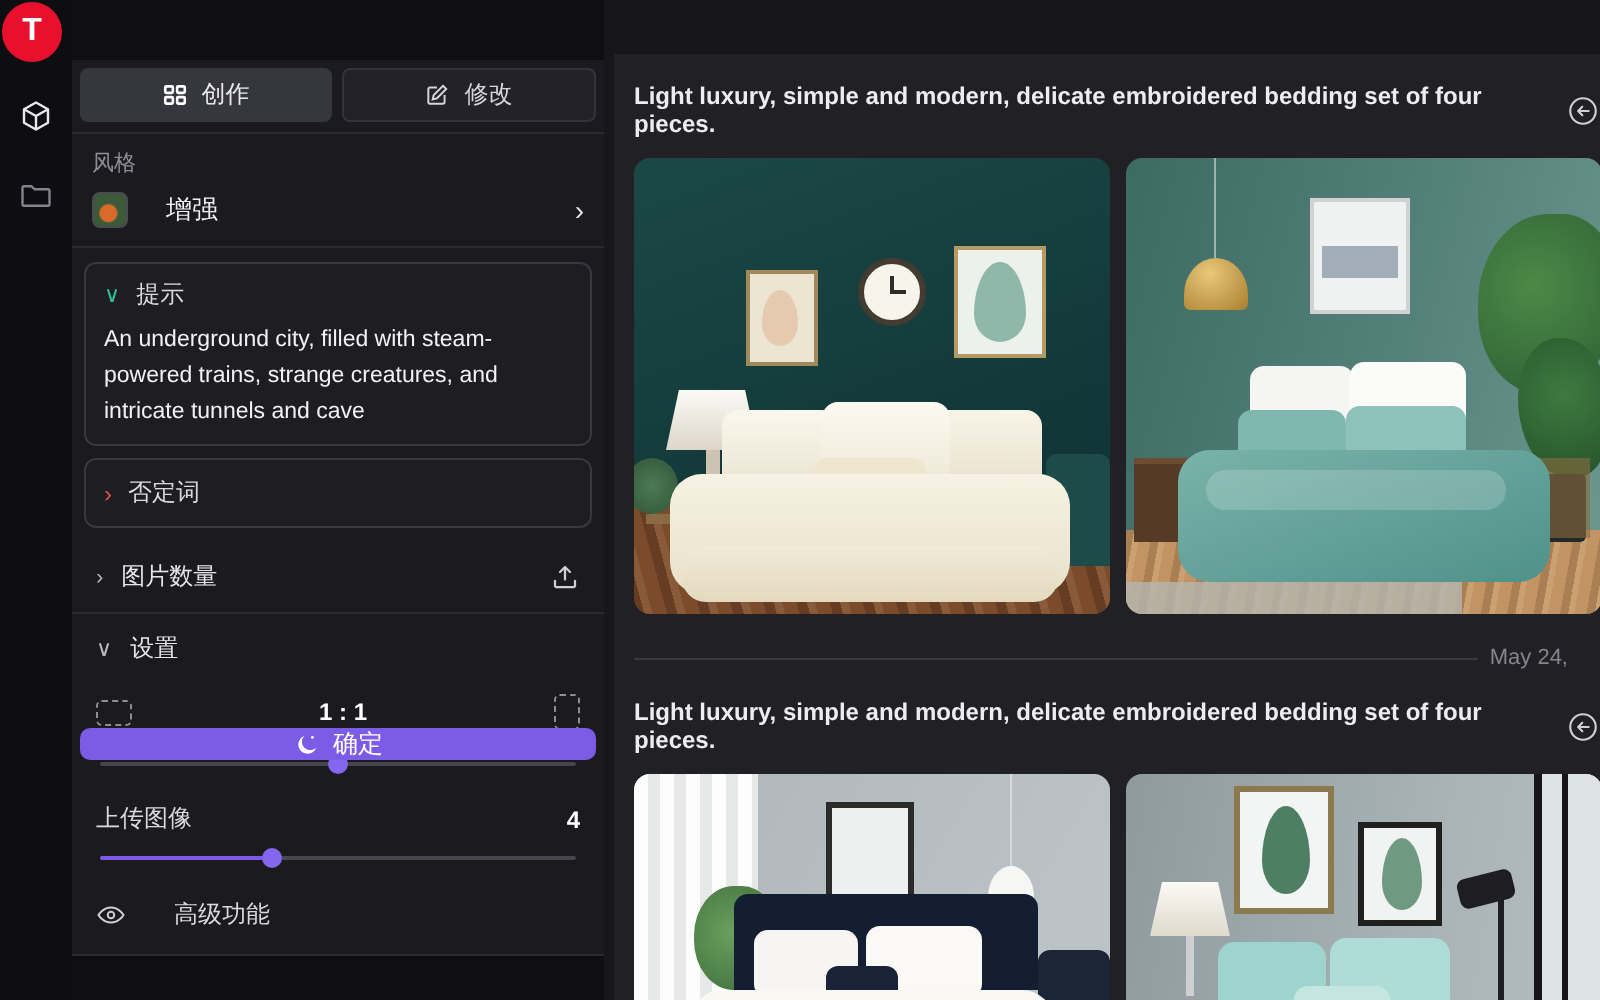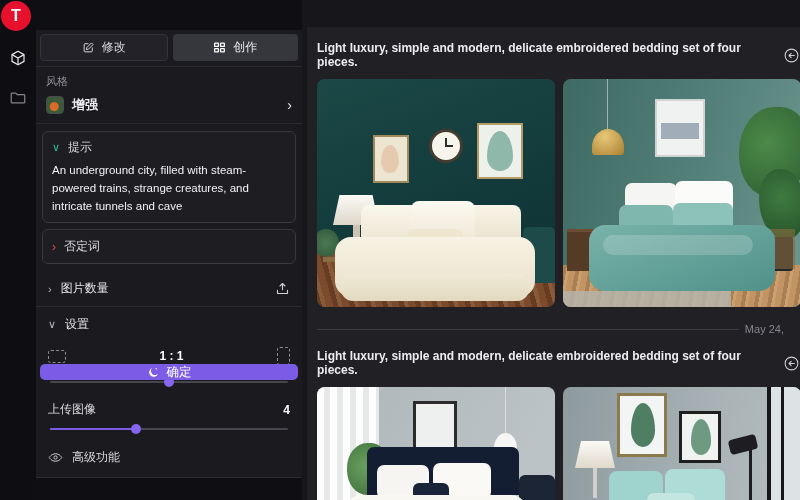--- a/index.html
+++ b/index.html
@@ -18,21 +18,21 @@
   .tabs { display:flex; gap:5px; padding:4px 4px 5px 4px; }
   .tab { flex:1; height:27px; border-radius:4px; display:flex; align-items:center; justify-content:center; gap:7px; font-size:12px; color:#e9e9ec; cursor:pointer; }
   .tab.active { background:#36363d; }
   .tab.inactive { background:#222228; border:1px solid #33333a; color:#d6d6da; }
   .tab svg { width:13px; height:13px; }
   .sec-div { height:1px; background:#2a2a30; }
   .style-sec { padding:7px 10px 9px 10px; }
   .lbl { font-size:11px; color:#8f8f97; }
   .style-row { display:flex; align-items:center; margin-top:7px; cursor:pointer; }
   .style-thumb { width:18px; height:18px; border-radius:4px; background:radial-gradient(circle at 45% 60%, #d86a2a 0 4px, #3a5a38 5px); border:1px solid #4a4a50; }
-  .style-name { margin-left:8px; font-size:13px; color:#f0f0f2; font-weight:bold; flex:1; }
+  .style-name { margin-left:19px; font-size:13px; color:#f0f0f2; font-weight:normal; flex:1; }
   .chev { color:#e6e6ea; font-size:14px; line-height:1; }
   .box { margin:7px 6px 0 6px; border:1px solid #38383f; border-radius:6px; background:#1d1d22; padding:7px 9px; }
   .box-head { display:flex; align-items:center; gap:8px; font-size:12px; color:#d9d9de; cursor:pointer; }
   .chev-teal { color:#2fbf96; font-size:11px; }
   .chev-red { color:#e05252; font-size:12px; }
   .prompt-text { margin-top:6px; font-size:11.5px; line-height:1.55; color:#f2f2f4; }
   .neg-box { margin:6px 6px 7px 6px; padding:8px 9px; }
   .row-line { display:flex; align-items:center; gap:9px; padding:9px 12px; font-size:12px; color:#e6e6ea; cursor:pointer; }
   .row-line .sp { flex:1; }
   .row-line svg { width:15px; height:15px; }
@@ -41,21 +41,21 @@
   .aspect-row { display:flex; align-items:center; margin-top:8px; }
   .ar-land { width:18px; height:13px; border:1px dashed #8e8e96; border-radius:3px; }
   .ar-port { width:13px; height:18px; border:1px dashed #8e8e96; border-radius:3px; }
   .ar-val { flex:1; text-align:center; font-size:12px; font-weight:bold; color:#fff; }
   .slider { position:relative; height:10px; margin:12px 2px 2px 2px; cursor:pointer; }
   .slider .track { position:absolute; left:0; right:0; top:4px; height:2px; background:#46464e; border-radius:2px; }
   .slider .fill { position:absolute; left:0; top:4px; height:2px; background:#7c5ce6; border-radius:2px; }
   .slider .thumb { position:absolute; top:0; width:10px; height:10px; border-radius:50%; background:#8566ef; }
   .count-row { display:flex; align-items:center; margin-top:14px; font-size:12px; color:#d9d9de; }
   .count-row b { color:#fff; font-size:12px; }
-  .adv-row { display:flex; align-items:center; gap:9px; padding:11px 12px; font-size:12px; color:#d9d9de; cursor:pointer; }
+  .adv-row { display:flex; align-items:center; gap:24px; padding:11px 12px; font-size:12px; color:#d9d9de; cursor:pointer; }
   .adv-row svg { width:15px; height:15px; }
   .confirm { position:absolute; left:4px; top:364px; width:258px; height:16px; border:none; border-radius:5px; background:#7c5ce6; color:#fff; font-size:12.5px; display:flex; align-items:center; justify-content:center; gap:7px; cursor:pointer; font-family:inherit; }
   .confirm svg { width:13px; height:13px; }
 
   
   .main { position:absolute; left:307px; top:27px; width:493px; height:473px; background:#202025; overflow:hidden; padding:12px 0 0 10px; }
   .feed-head { display:flex; align-items:center; gap:12px; padding:2px 0 10px 0;font-weight:bold; }
   .feed-prompt { font-size:12px; color:#ededf0; }
   .reuse { width:17px; height:17px; cursor:pointer; }
   .reuse svg { width:17px; height:17px; }
@@ -159,35 +159,35 @@
       <svg viewBox="0 0 24 24" fill="none" stroke="#83838b" stroke-width="1.6" stroke-linejoin="round">
           <path d="M3 6.5c0-.6.4-1 1-1h5l2 2h9c.6 0 1 .4 1 1v9c0 .6-.4 1-1 1H4c-.6 0-1-.4-1-1v-11z"></path>
         </svg>
     </div>
   </div>
 
   <div class="panel">
     <div class="panel-card">
 
       <div class="tabs">
-        <div class="tab inactive">
-          <svg viewBox="0 0 24 24" fill="none" stroke="#d6d6da" stroke-width="1.8">
-              <path d="M12 5H5.5c-.8 0-1.5.7-1.5 1.5v12c0 .8.7 1.5 1.5 1.5h12c.8 0 1.5-.7 1.5-1.5V12"></path>
-              <path d="M17.5 3.5l3 3L12 15l-4 1 1-4 8.5-8.5z"></path>
-            </svg>
-          <span>修改</span>
-        </div>
         <div class="tab active">
           <svg viewBox="0 0 24 24" fill="none" stroke="#fff" stroke-width="2.4">
               <rect x="3" y="4" width="7" height="6" rx="1"></rect>
               <rect x="14" y="4" width="7" height="6" rx="1"></rect>
               <rect x="3" y="14" width="7" height="6" rx="1"></rect>
               <rect x="14" y="14" width="7" height="6" rx="1"></rect>
             </svg>
           <span>创作</span>
+        </div>
+        <div class="tab inactive">
+          <svg viewBox="0 0 24 24" fill="none" stroke="#d6d6da" stroke-width="1.8">
+              <path d="M12 5H5.5c-.8 0-1.5.7-1.5 1.5v12c0 .8.7 1.5 1.5 1.5h12c.8 0 1.5-.7 1.5-1.5V12"></path>
+              <path d="M17.5 3.5l3 3L12 15l-4 1 1-4 8.5-8.5z"></path>
+            </svg>
+          <span>修改</span>
         </div>
       </div>
       <div class="sec-div"></div>
 
       <div class="style-sec">
         <div class="lbl">风格</div>
         <div class="style-row">
           <div class="style-thumb"></div>
           <div class="style-name">增强</div>
           <div class="chev">›</div>

